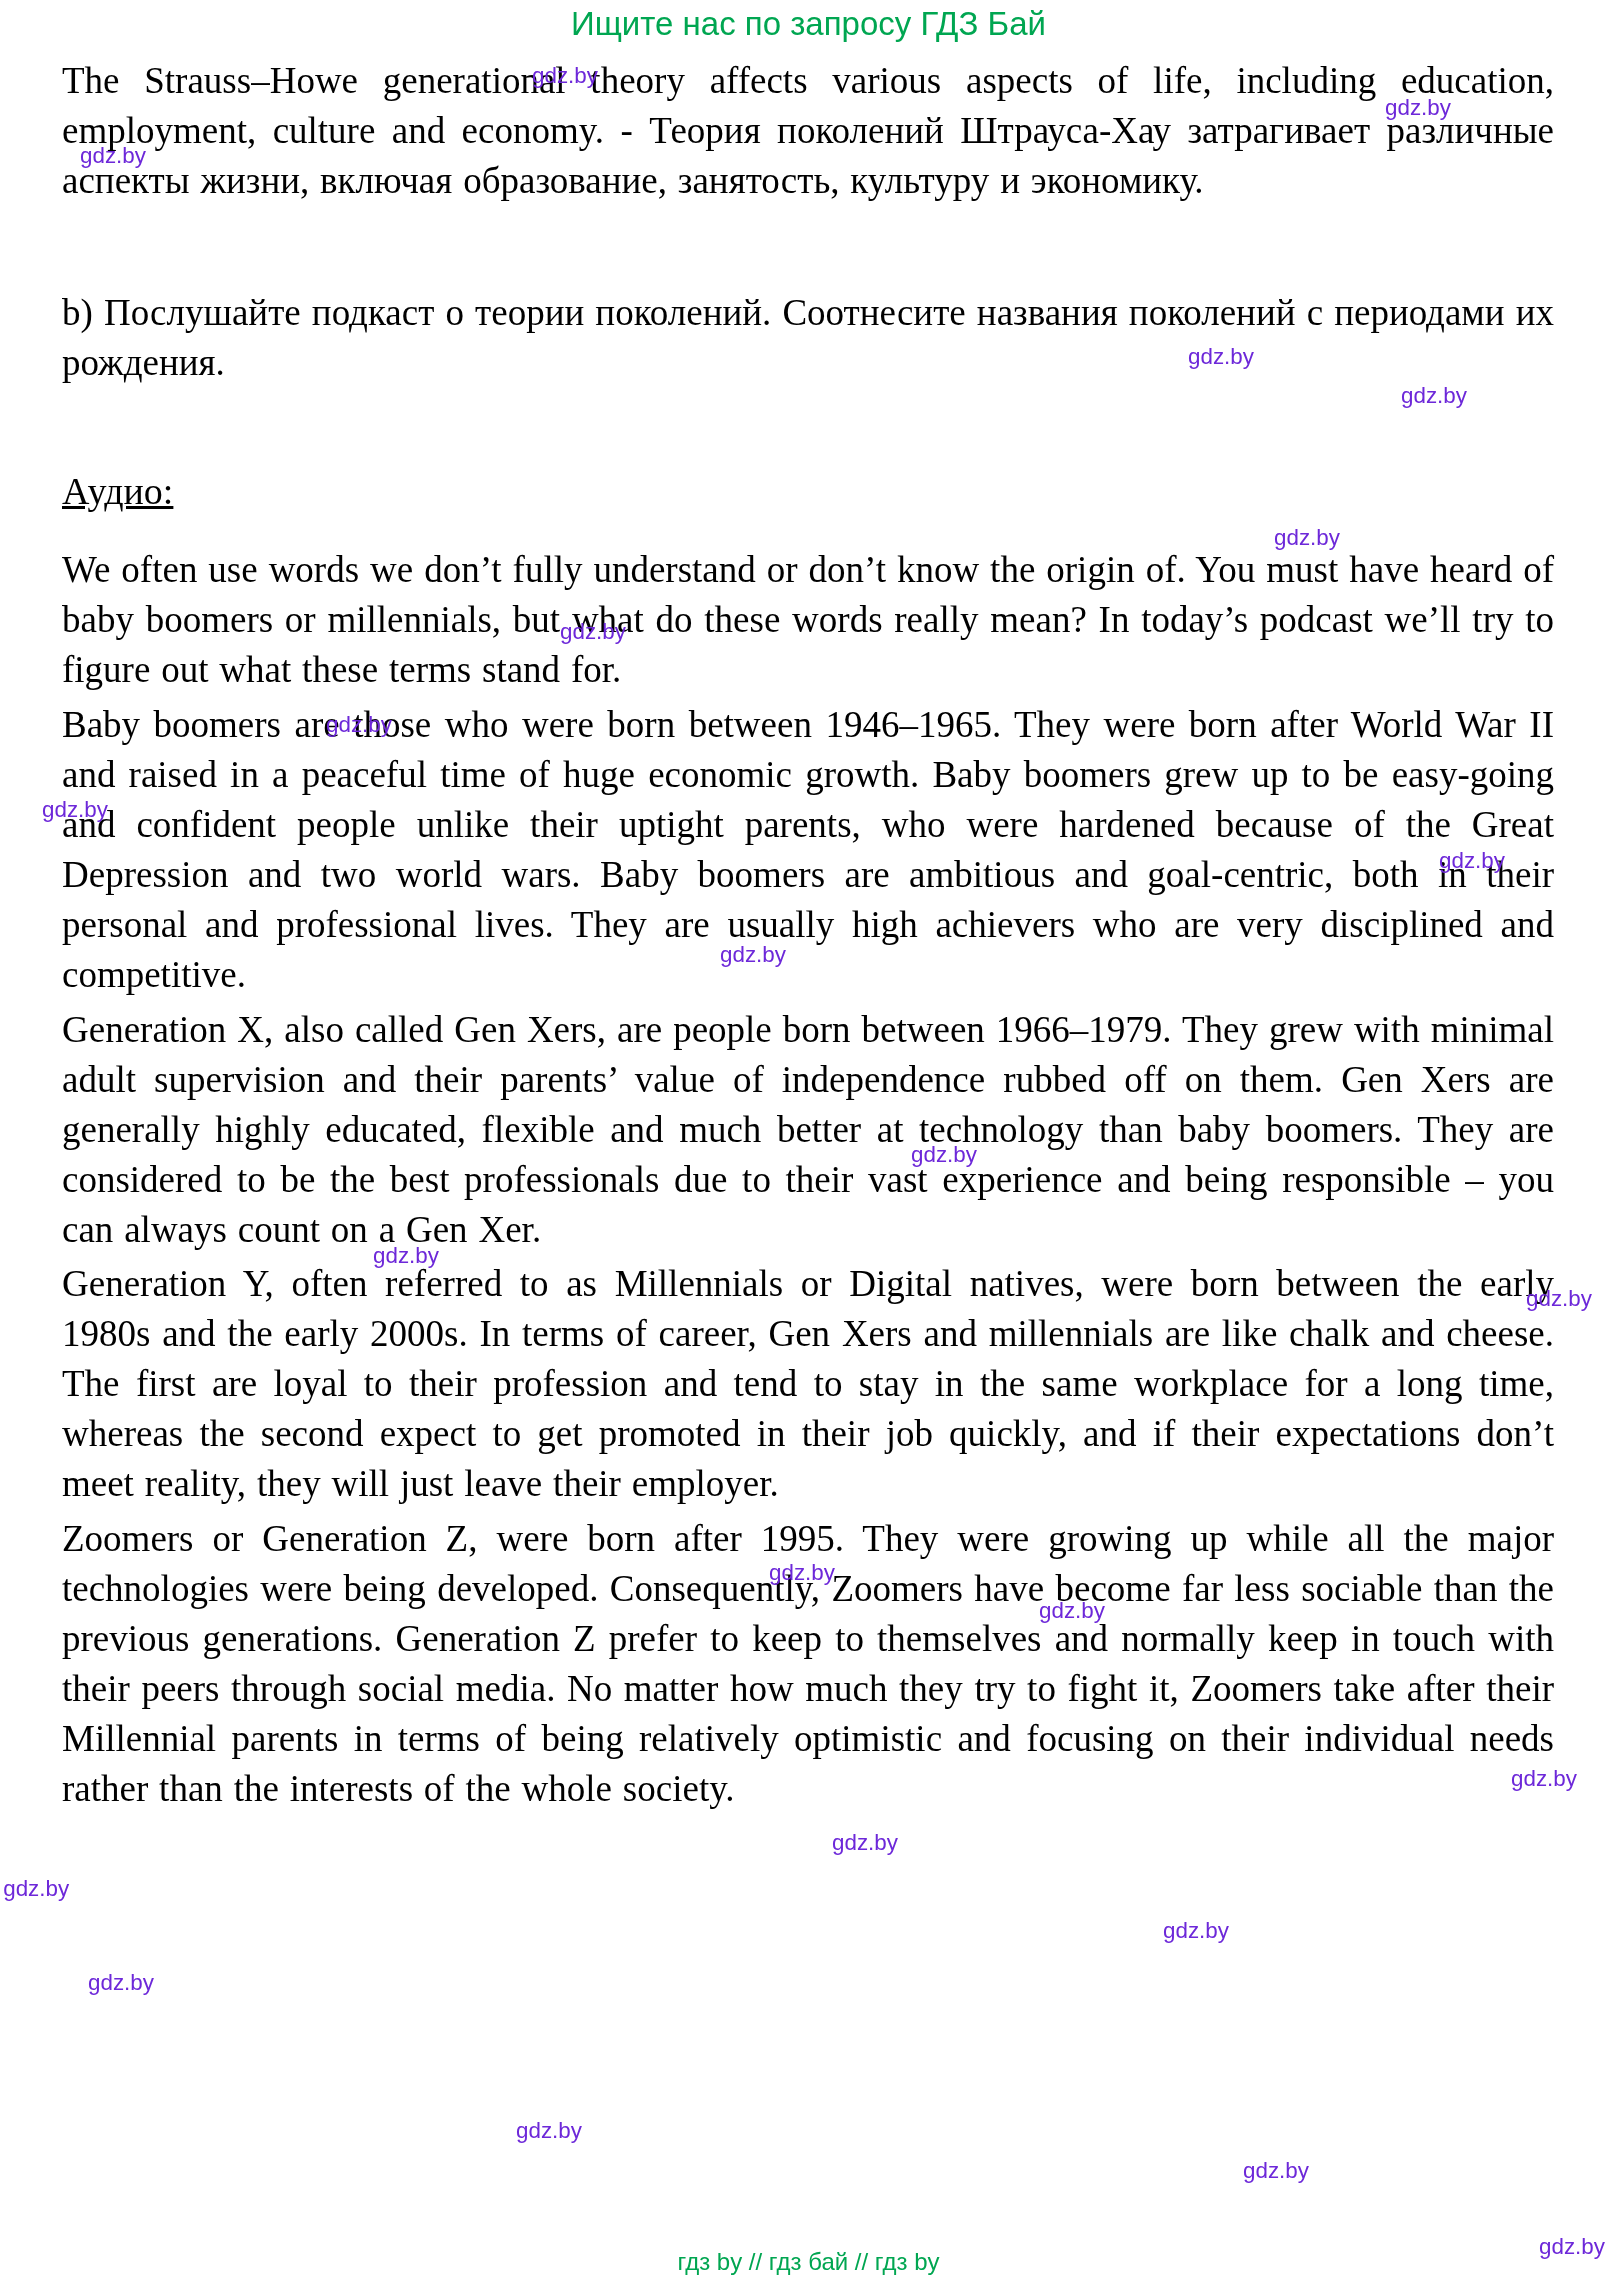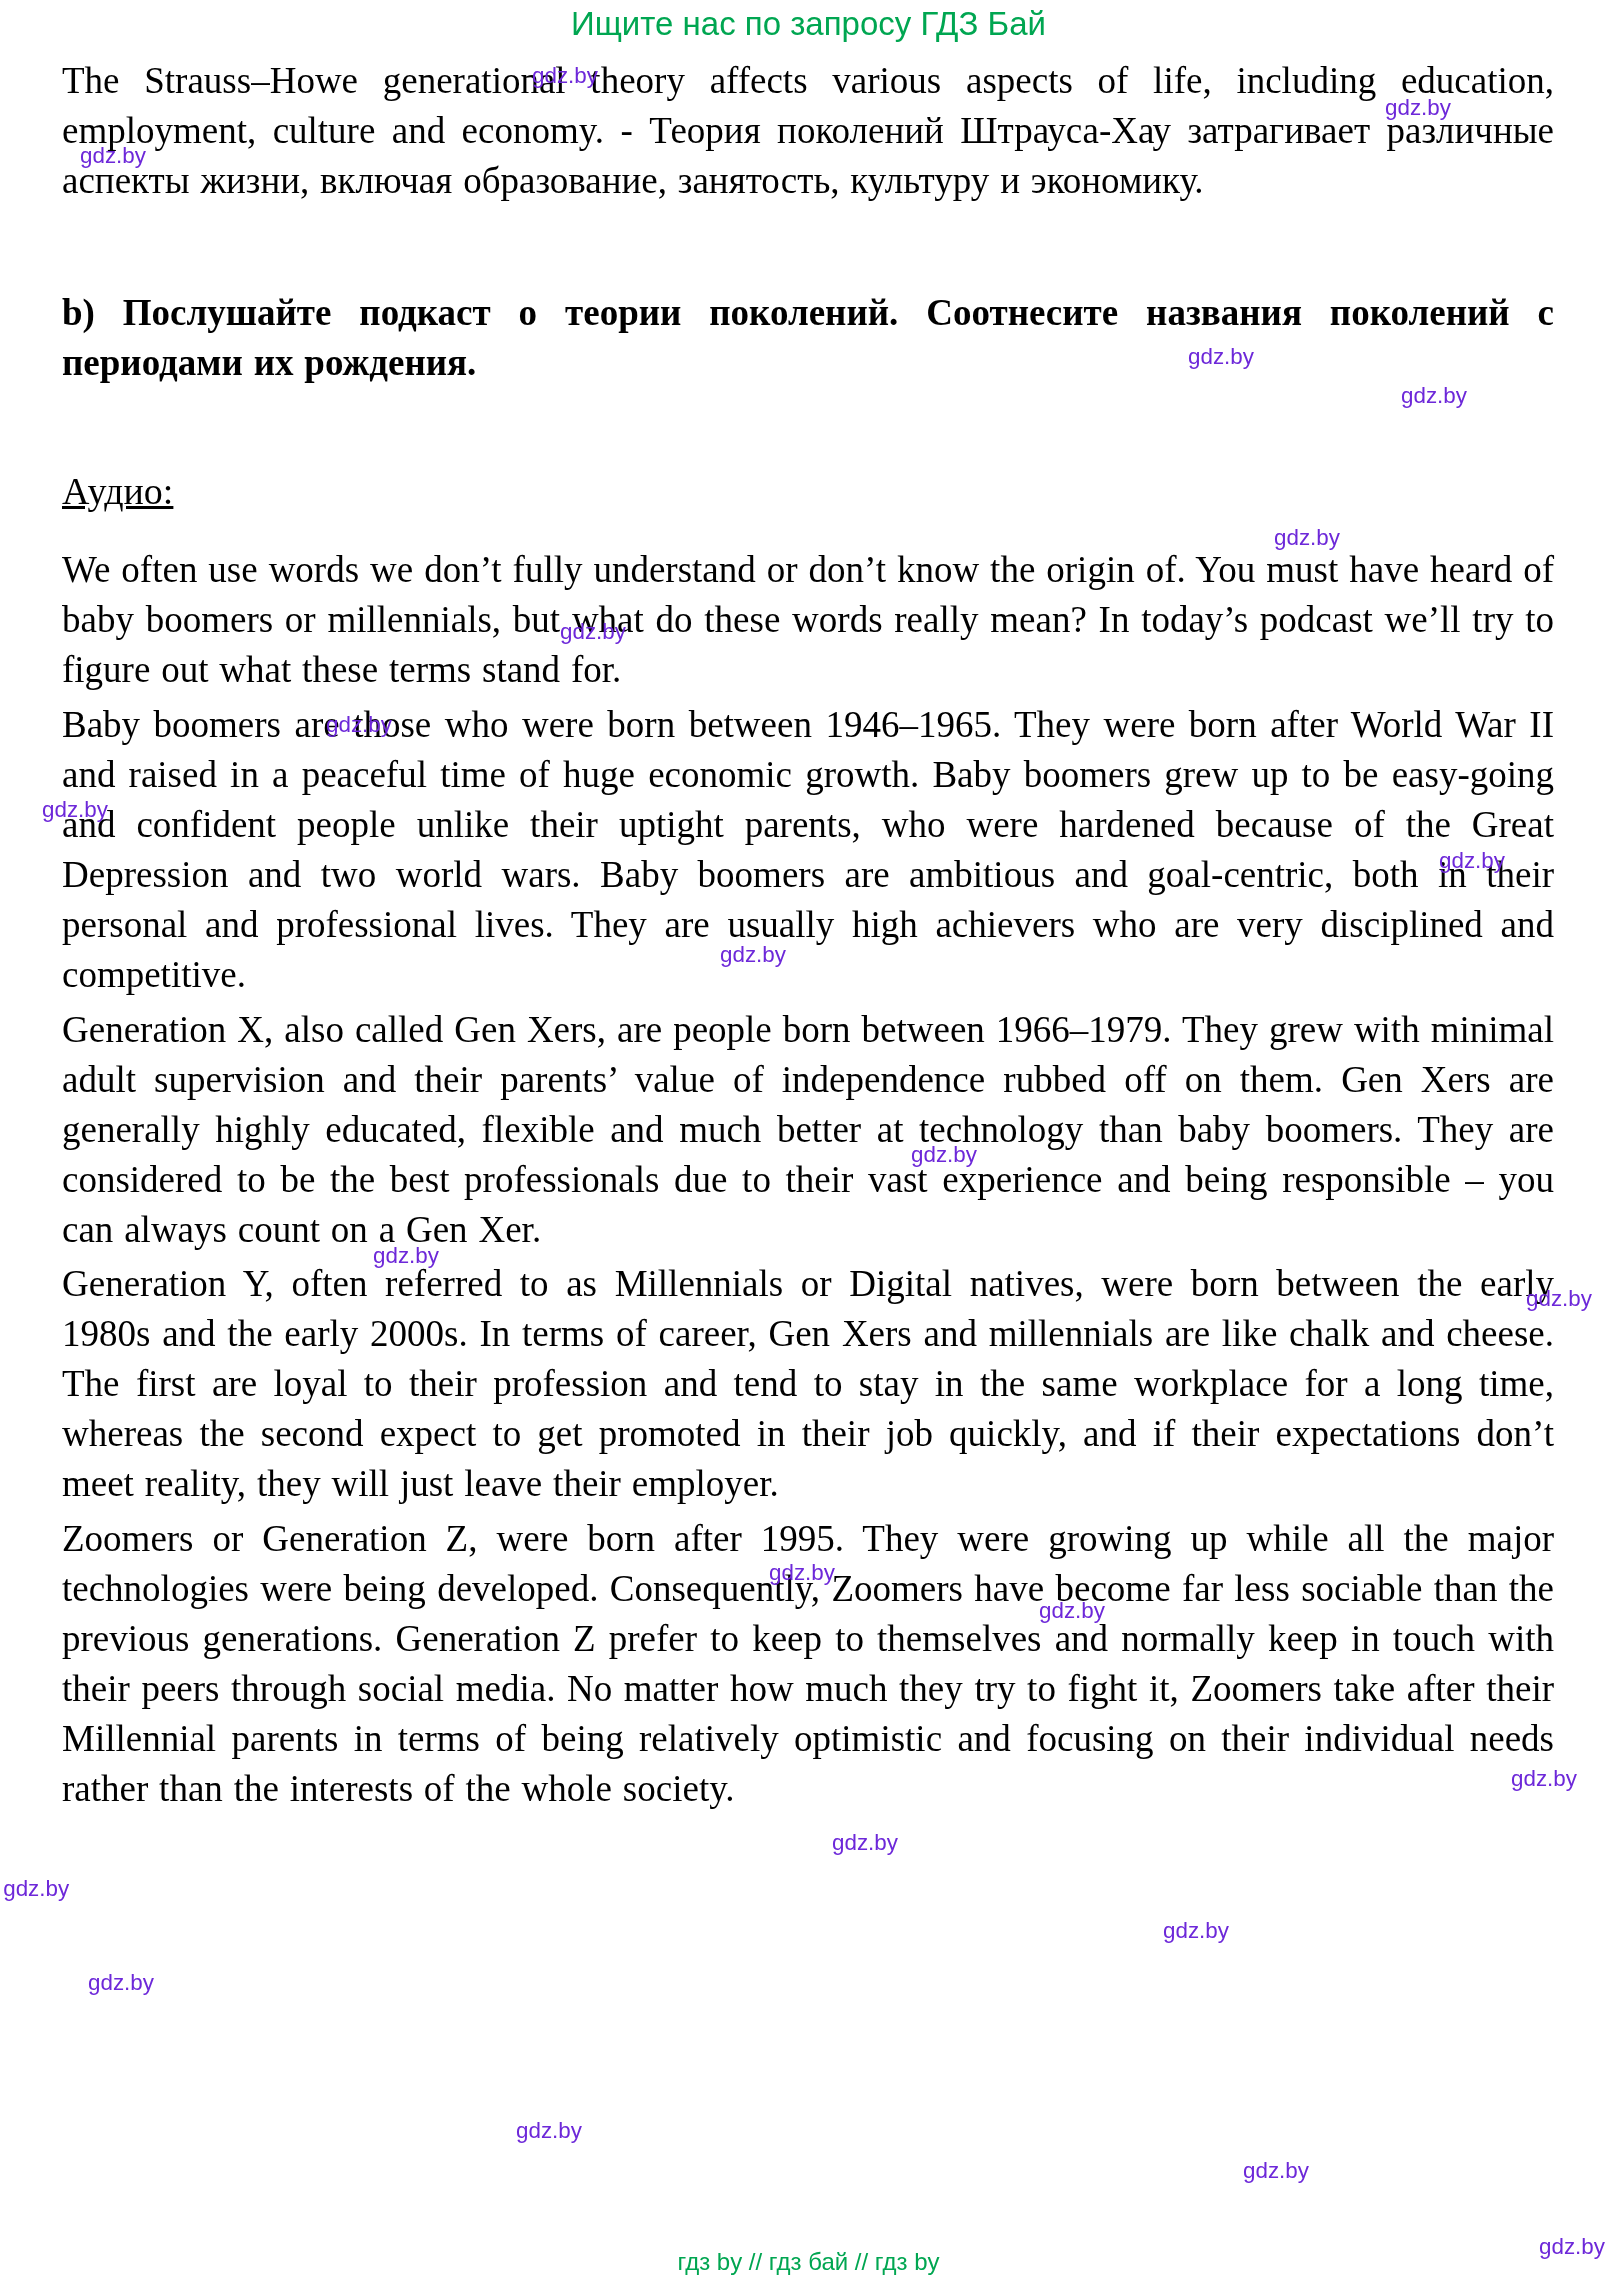--- a/index.html
+++ b/index.html
@@ -34,21 +34,21 @@
     margin: 0 0 51px 0;
   }
   .para {
     font-size: 37px;
     line-height: 50px;
     text-align: justify;
     word-spacing: 1.6px;
     margin: 0;
   }
   .answer-para { margin-bottom: 82px; }
-  .task-para   { margin-bottom: 78px; font-weight: bold; }
+  .task-para   { margin-bottom: 78px; }
   .audio-label { margin-bottom: 28px; text-decoration: underline; }
   .transcript .para { margin: 0 0 4.8px 0; }
   .wm {
     position: absolute;
     font-family: "Liberation Sans", sans-serif;
     font-size: 22.4px;
     line-height: 24px;
     color: #6d28d9;
     white-space: nowrap;
   }

